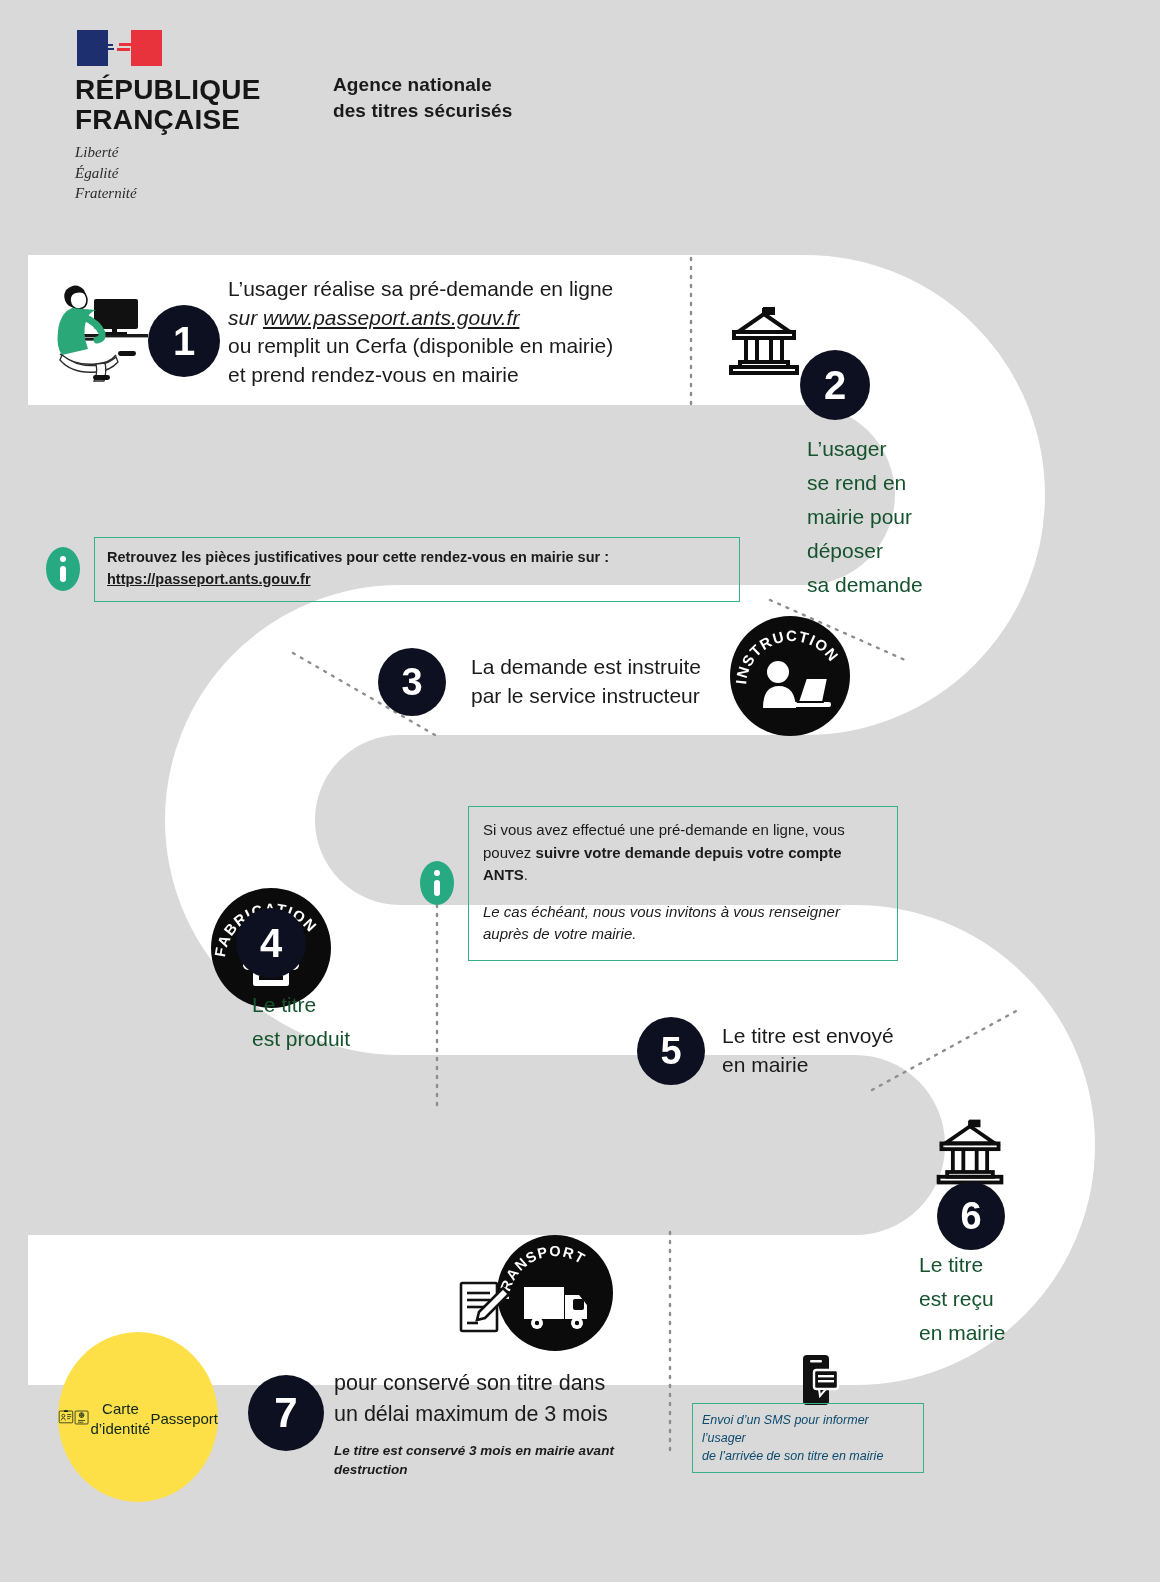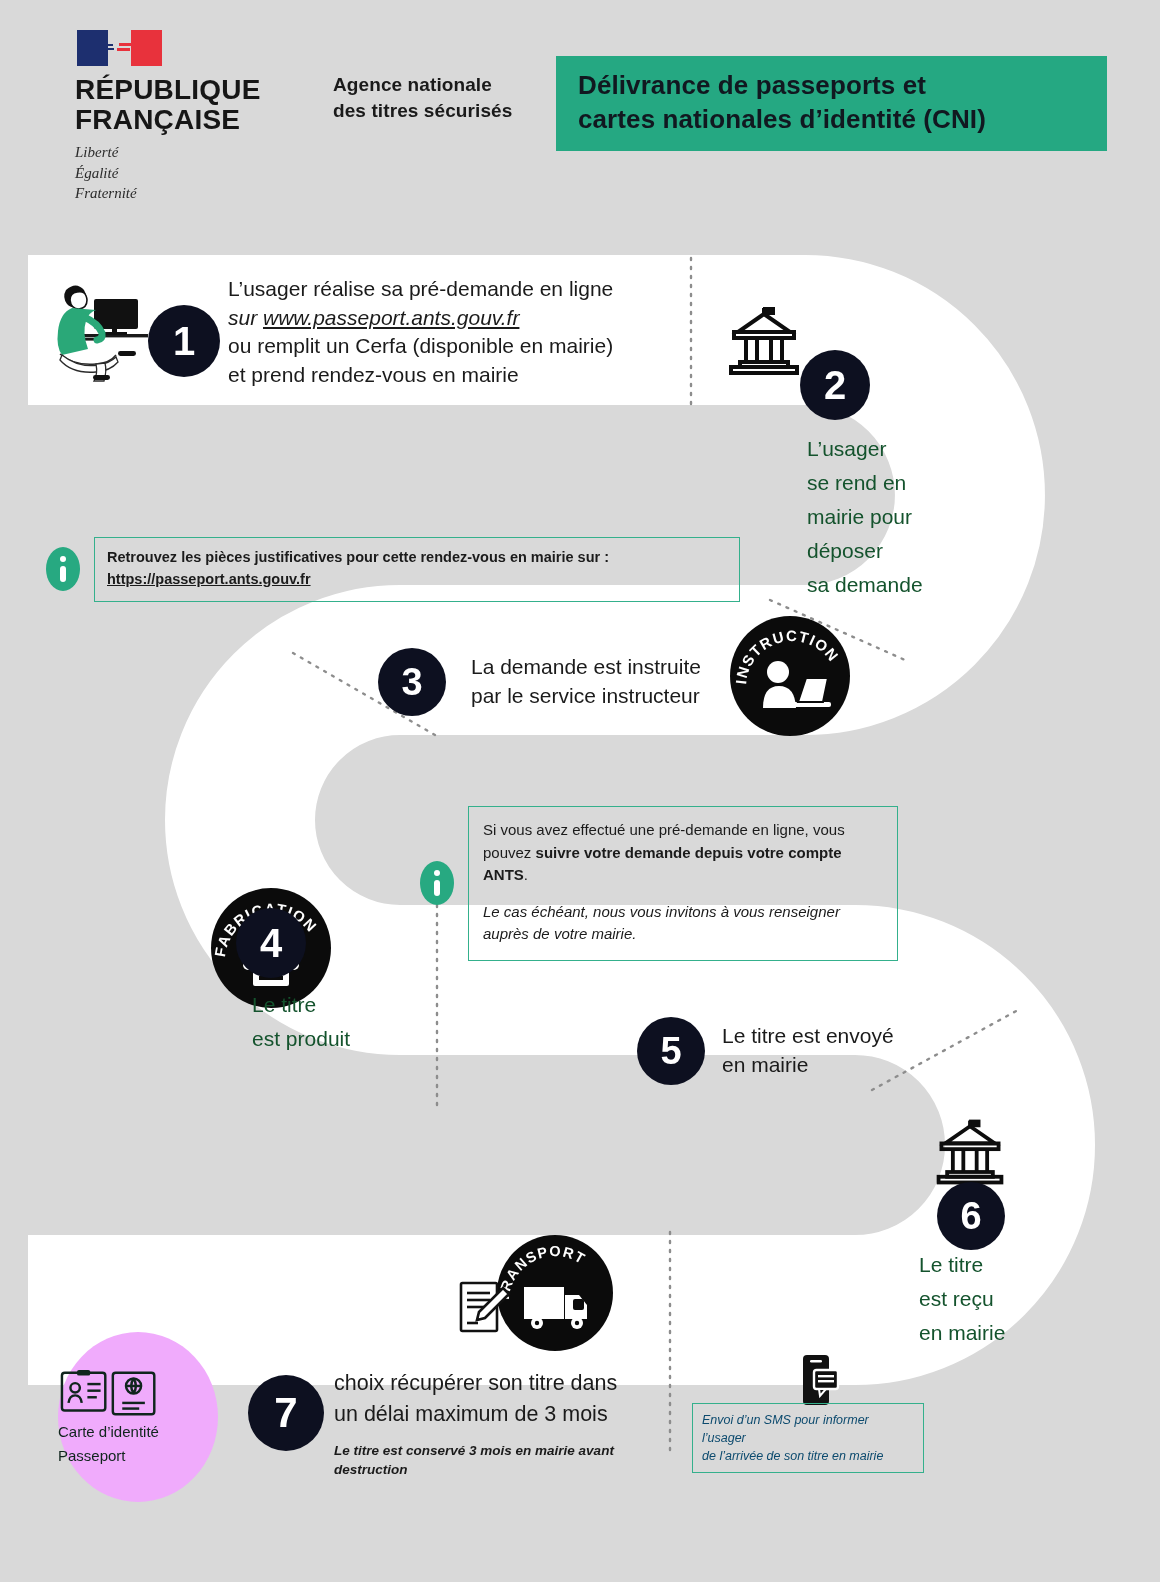--- a/index.html
+++ b/index.html
@@ -94,22 +94,22 @@
 
   
   .medallion{
     border-radius:50%;background:#0b0b0b;position:relative;
     display:flex;align-items:center;justify-content:center;
   }
   .arc-svg{position:absolute;left:0;top:0;}
   .arc-svg text{fill:#fff;font-family:"Liberation Sans",sans-serif;font-weight:bold;}
 
   .greenblob{
-    border-radius:50%;background:#f0abfc;
-    display:flex;flex-direction:column;align-items:flex-start;justify-content:center;
+    border-radius:50%;background:#fde047;
+    display:flex;align-items:center;justify-content:center;
     text-align:center;
   }
   .greenblob .lbl{font-size:15px;line-height:1.32;color:#10251d;margin-top:4px;}
 
   .smallnote{font-size:13.5px;font-style:italic;font-weight:bold;color:#1b1b1b;line-height:1.4;}
   .tinybox{
     border:1.5px solid #34b08c;padding:7px 9px;box-sizing:border-box;
     font-size:12.5px;font-style:italic;line-height:1.45;color:#0c4a6e;
   }
 </style>
@@ -135,24 +135,20 @@
         <div>Égalité</div>
         <div>Fraternité</div>
       </div>
     </div>
 
     <div class="agence">
       <div>Agence nationale</div>
       <div>des titres sécurisés</div>
     </div>
 
-    <div class="title-box">
-      <div class="t">Délivrance de passeports et</div>
-      <div class="t">cartes nationales d’identité  (CNI)</div>
-    </div>
   </div>
 
   <svg class="ribbon" viewBox="0 0 1160 1582">
     <defs>
       <path id="flowline" d="M 28 330
            L 805 330
            A 165 165 0 0 1 805 660
            L 400 660
            A 160 160 0 0 0 400 980
            L 855 980
@@ -391,21 +387,21 @@
       <line x1="68" y1="42" x2="86" y2="42"></line>
     </svg>
     <div class="lbl">Carte d’identité</div>
     <div class="lbl">Passeport</div>
   </div>
 
   <div class="abs num" style="left:248px;top:1375px;width:76px;height:76px;font-size:42px;">7</div>
 
   <div class="abs" style="left:334px;top:1368px;width:340px;">
     <div class="steptext" style="font-size:21.5px;line-height:1.42;">
-      <div>choix récupérer son titre dans</div>
+      <div>pour conservé son titre dans</div>
       <div>un délai maximum de 3 mois</div>
     </div>
     <div class="smallnote" style="margin-top:13px;">Le titre est conservé 3 mois en mairie avant destruction</div>
   </div>
 
   <div class="abs" style="left:798px;top:1353px;width:42px;height:56px;">
     <svg viewBox="0 0 42 56" width="42" height="56">
       <rect x="5" y="2" width="26" height="50" rx="4" fill="#111"></rect>
       <rect x="12" y="7" width="12" height="2.6" rx="1.3" fill="#fff"></rect>
       <rect x="16" y="17" width="24" height="19" rx="2.5" fill="#111" stroke="#fff" stroke-width="2.4"></rect>

